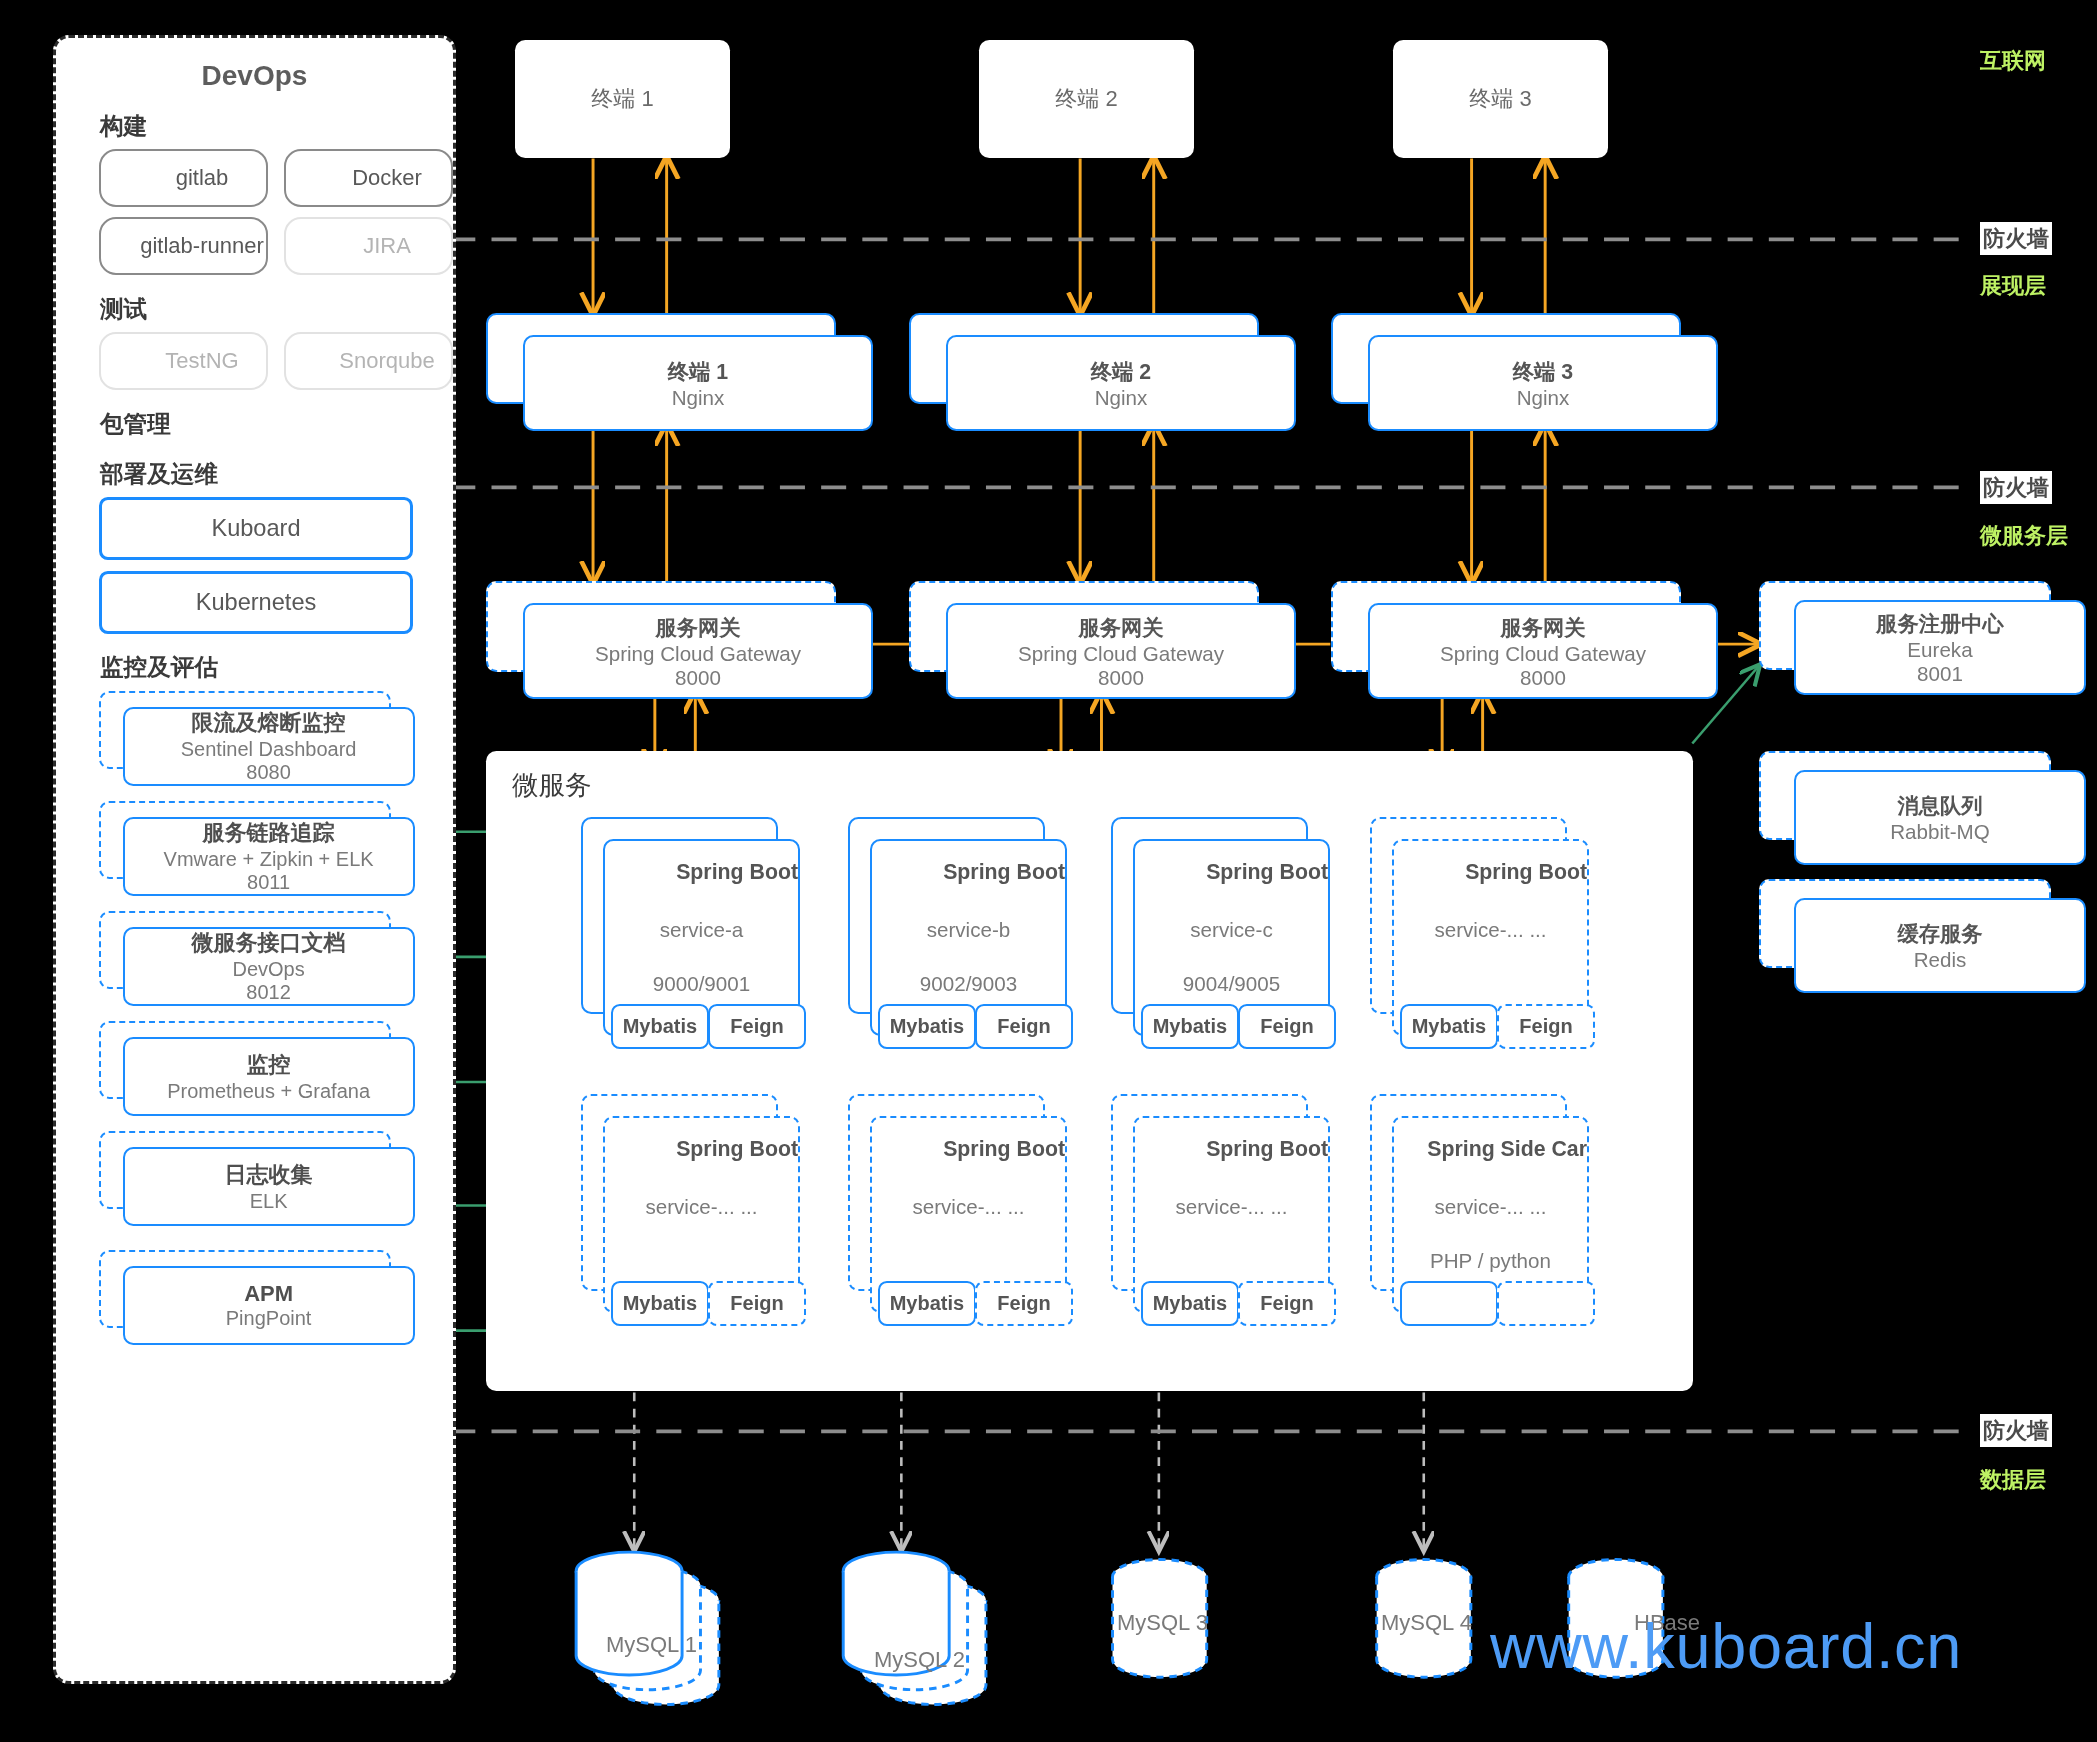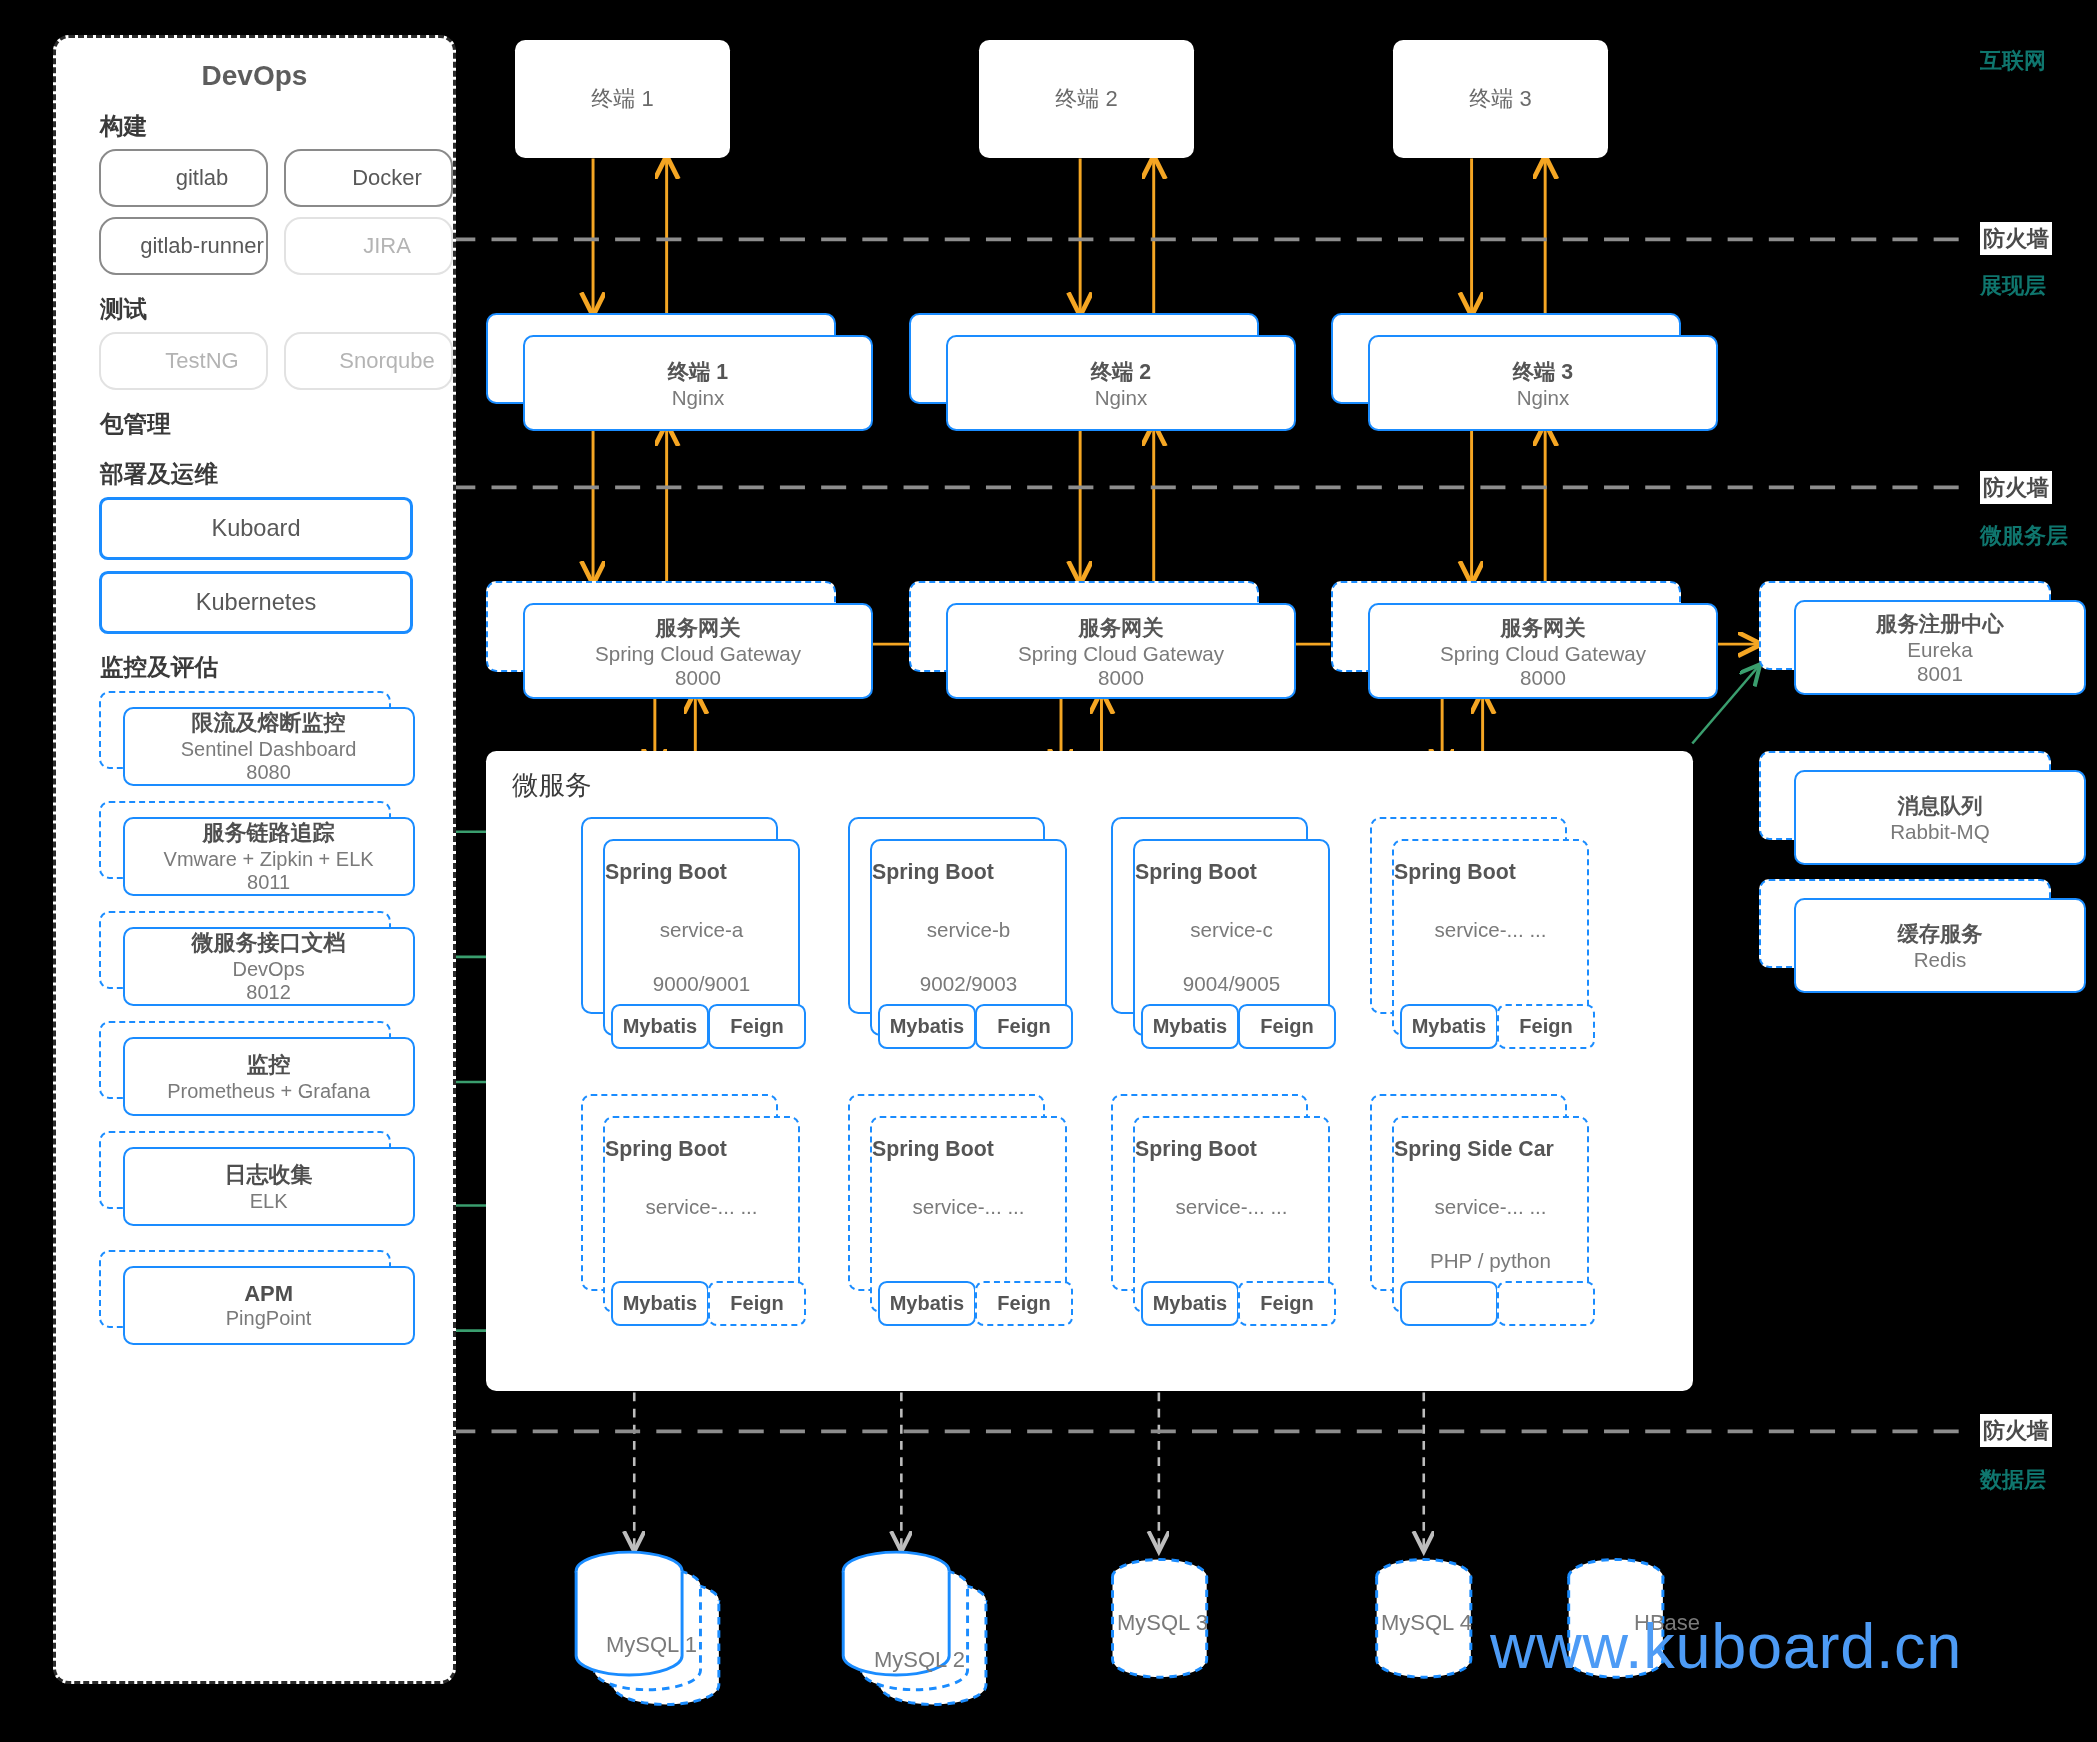--- a/index.html
+++ b/index.html
@@ -39,33 +39,33 @@
   .moncard .front .t2{font-size:20px;color:#7a7a7a;}
   .moncard .front .t3{font-size:20px;color:#7a7a7a;}
 
   
   .stack{position:absolute;}
   .stack .gh{position:absolute;left:0;top:0;background:#fff;border-radius:10.3px;}
   .stack .fr{position:absolute;background:#fff;border-radius:10.3px;
         display:flex;flex-direction:column;align-items:center;justify-content:center;text-align:center;}
 
   .lbl{position:absolute;white-space:nowrap;}
-  .orange-lbl{color:#0f766e;font-weight:bold;font-size:22px;}
+  .orange-lbl{color:#bef264;font-weight:bold;font-size:22px;}
   .fw-lbl{color:#4a4a4a;font-weight:bold;font-size:22px;background:#fff;padding:1.5px 2.9px;}
 
   .watermark{position:absolute;color:#4d9bf5;font-size:63px;letter-spacing:0.7px;white-space:nowrap;}
 
   
   #msbox{position:absolute;left:486px;top:751px;width:1207px;height:640px;background:#fff;border-radius:10.3px;}
   #mslabel{position:absolute;left:512px;top:767px;font-size:26.5px;color:#3c3c3c;font-weight:normal;}
 
   .svc{position:absolute;width:215px;height:215px;}
   .svc .ghost{position:absolute;left:0;top:0;width:193px;height:193px;border-radius:10.3px;background:#fff;}
   .svc .front{position:absolute;left:22px;top:22px;width:193px;height:193px;border-radius:10.3px;background:#fff;}
-  .svc .front .hd{position:absolute;top:19px;left:0;right:0;font-size:21.3px;font-weight:bold;color:#555;text-align:left;}
+  .svc .front .hd{position:absolute;top:19px;left:0;right:0;font-size:21.3px;font-weight:bold;color:#555;text-align:right;}
   .svc .front .nm{position:absolute;top:77px;left:0;right:0;font-size:20.6px;color:#7a7a7a;text-align:center;}
   .svc .front .pt{position:absolute;top:131px;left:0;right:0;font-size:20.6px;color:#7a7a7a;text-align:center;}
   .svc .sub{position:absolute;bottom:-14.7px;height:41px;border-radius:8.8px;background:#fff;
             display:flex;align-items:center;justify-content:center;font-size:20px;color:#555;font-weight:bold;}
   .svc .sub.l{left:5.9px;width:94px;}
   .svc .sub.r{left:103px;width:94px;}
 
   .sb-solid{border:2.9px solid #1a8cff;}
   .sb-dash{border:2.9px dashed #1a8cff;}
 

